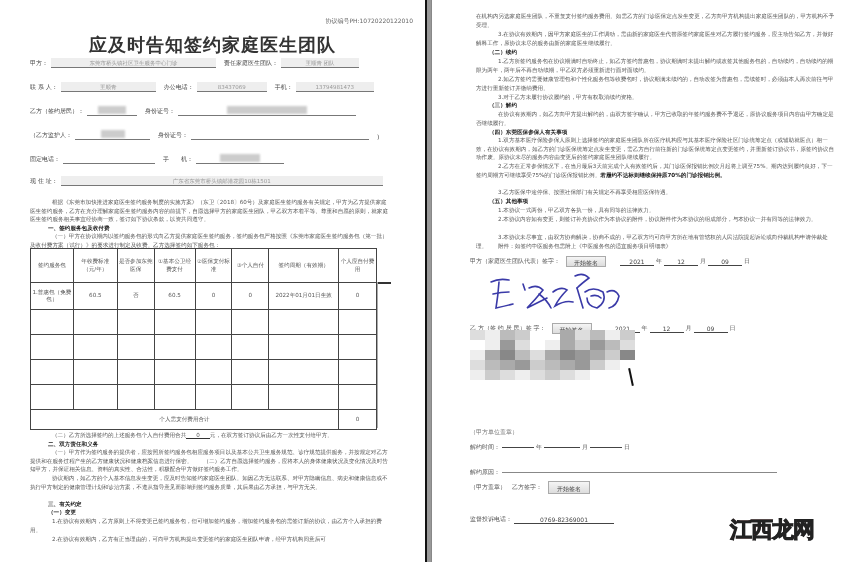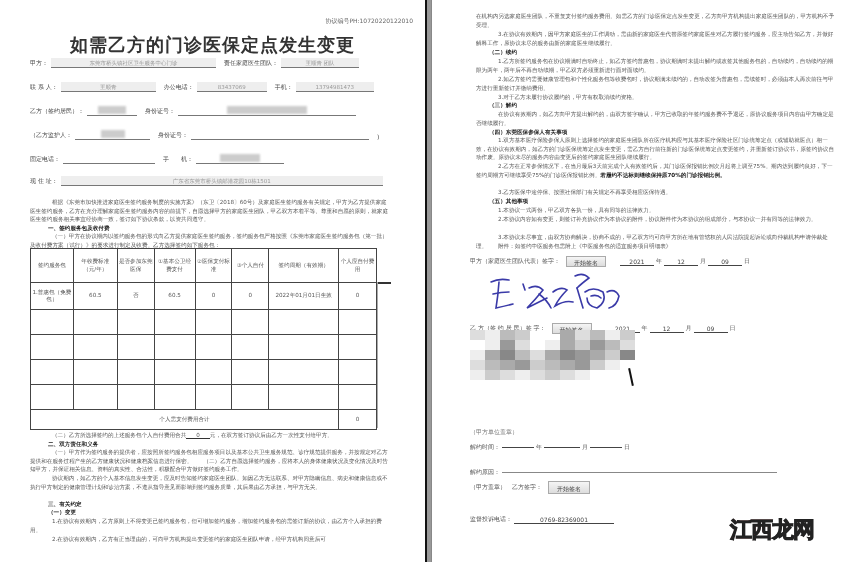--- a/index.html
+++ b/index.html
@@ -34,21 +34,21 @@
   .mosaic span { display: block; }
   .watermark { position: absolute; left: 730px; top: 515px; font-size: 22px; font-weight: bold; font-family: "DejaVu Sans", sans-serif; letter-spacing: -1px; }
   .wm1 { color: #ef4444; -webkit-text-stroke: 1px #222; }
   .wm2 { color: #0f172a; -webkit-text-stroke: 1px #222; }
 </style>
 </head>
 <body>
 
 <div id="page-left" class="page">
   <div class="pno"><span>协议编号PH:</span><span>10720220122010</span></div>
-  <div class="title">如需乙方的门诊医保定点发生变更</div>
+  <div class="title">应及时告知签约家庭医生团队</div>
 
   <div class="row" style="top:58px">
     <span class="lbl">甲方：</span>
     <span class="fld" style="width:165px">东莞市桥头镇社区卫生服务中心门诊</span>
     <span class="lbl">责任家庭医生团队：</span>
     <span class="fld" style="width:78px">王顺青 团队</span>
   </div>
   <div class="row" style="top:82px">
     <span class="lbl">联 系 人：</span>
     <span class="fld" style="width:95px">王顺青</span>

